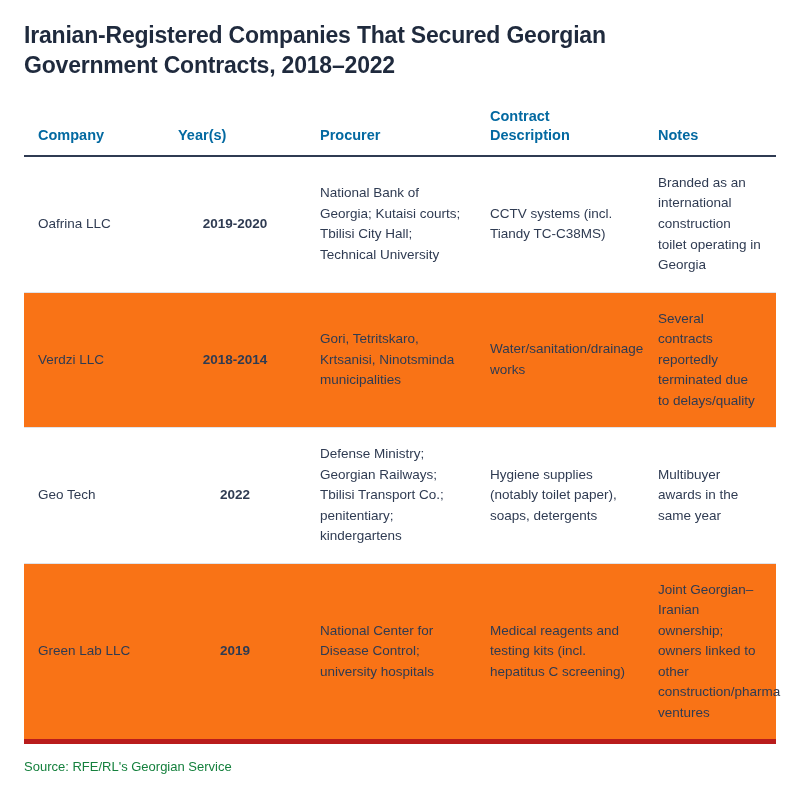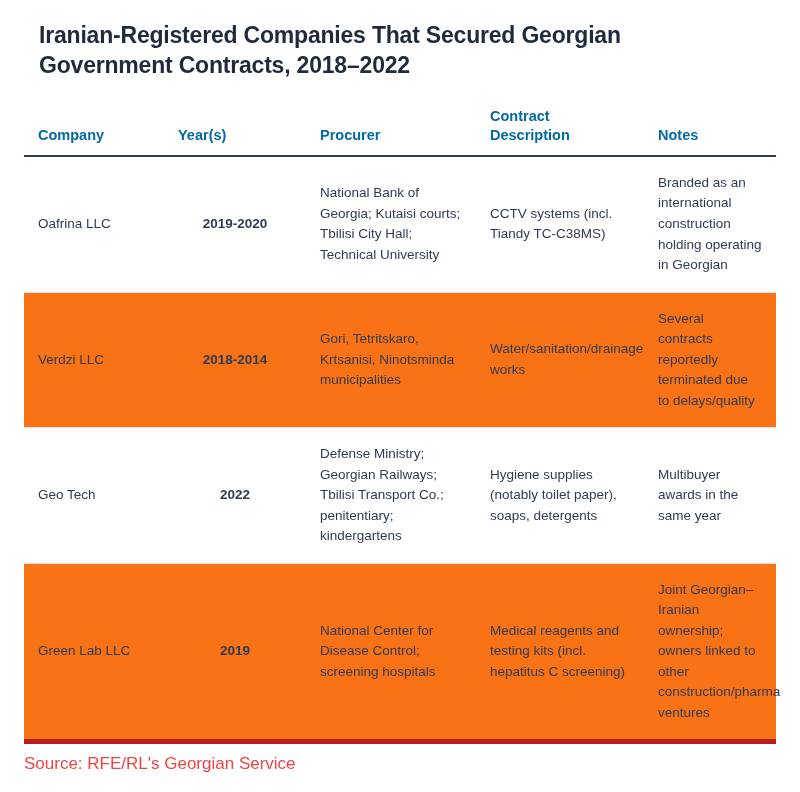--- a/index.html
+++ b/index.html
@@ -21,21 +21,21 @@
     padding: 20px 24px 0 24px;
     position: relative;
     background: #ffffff;
   }
   .title {
     font-size: 23px;
     font-weight: bold;
     line-height: 1.32;
     color: #1f2a3d;
     letter-spacing: -0.2px;
-    margin: 0 0 26px 15px;
+    margin: 0 0 26px 0;
     max-width: 700px;
   }
   table {
     border-collapse: collapse;
     width: 752px;
     table-layout: fixed;
   }
   thead th {
     text-align: left;
     vertical-align: bottom;
@@ -69,22 +69,22 @@
   .col-notes   { width: 132px; }
 
   td.cell-years {
     text-align: center;
     font-weight: bold;
   }
   .source {
     position: absolute;
     left: 24px;
     bottom: 18px;
-    font-size: 17px;
-    color: #ef4444;
+    font-size: 13px;
+    color: #15803d;
   }
 </style>
 </head>
 <body>
 
 <div class="page">
 
   <h1 class="title">Iranian-Registered Companies That Secured Georgian Government Contracts, 2018–2022</h1>
 
   <table>
@@ -103,40 +103,40 @@
         <th>Contract Description</th>
         <th>Notes</th>
       </tr>
     </thead>
     <tbody>
       <tr class="row">
         <td class="cell-company">Oafrina LLC</td>
         <td class="cell-years">2019-2020</td>
         <td class="cell-procurer">National Bank of Georgia; Kutaisi courts; Tbilisi City Hall; Technical University</td>
         <td class="cell-description">CCTV systems (incl. Tiandy TC-C38MS)</td>
-        <td class="cell-notes">Branded as an international construction holding operating in Georgian</td>
+        <td class="cell-notes">Branded as an international construction toilet operating in Georgia</td>
       </tr>
       <tr class="row alt">
         <td class="cell-company">Verdzi LLC</td>
         <td class="cell-years">2018-2014</td>
         <td class="cell-procurer">Gori, Tetritskaro, Krtsanisi, Ninotsminda municipalities</td>
         <td class="cell-description">Water/sanitation/drainage works</td>
         <td class="cell-notes">Several contracts reportedly terminated due to delays/quality</td>
       </tr>
       <tr class="row">
         <td class="cell-company">Geo Tech</td>
         <td class="cell-years">2022</td>
         <td class="cell-procurer">Defense Ministry; Georgian Railways; Tbilisi Transport Co.; penitentiary; kindergartens</td>
         <td class="cell-description">Hygiene supplies (notably toilet paper), soaps, detergents</td>
         <td class="cell-notes">Multibuyer awards in the same year</td>
       </tr>
       <tr class="row alt">
         <td class="cell-company">Green Lab LLC</td>
         <td class="cell-years">2019</td>
-        <td class="cell-procurer">National Center for Disease Control; screening hospitals</td>
+        <td class="cell-procurer">National Center for Disease Control; university hospitals</td>
         <td class="cell-description">Medical reagents and testing kits (incl. hepatitus C screening)</td>
         <td class="cell-notes">Joint Georgian–Iranian ownership; owners linked to other construction/pharma ventures</td>
       </tr>
     </tbody>
   </table>
 
   <div class="source">Source: RFE/RL's Georgian Service</div>
 
 </div>
 

